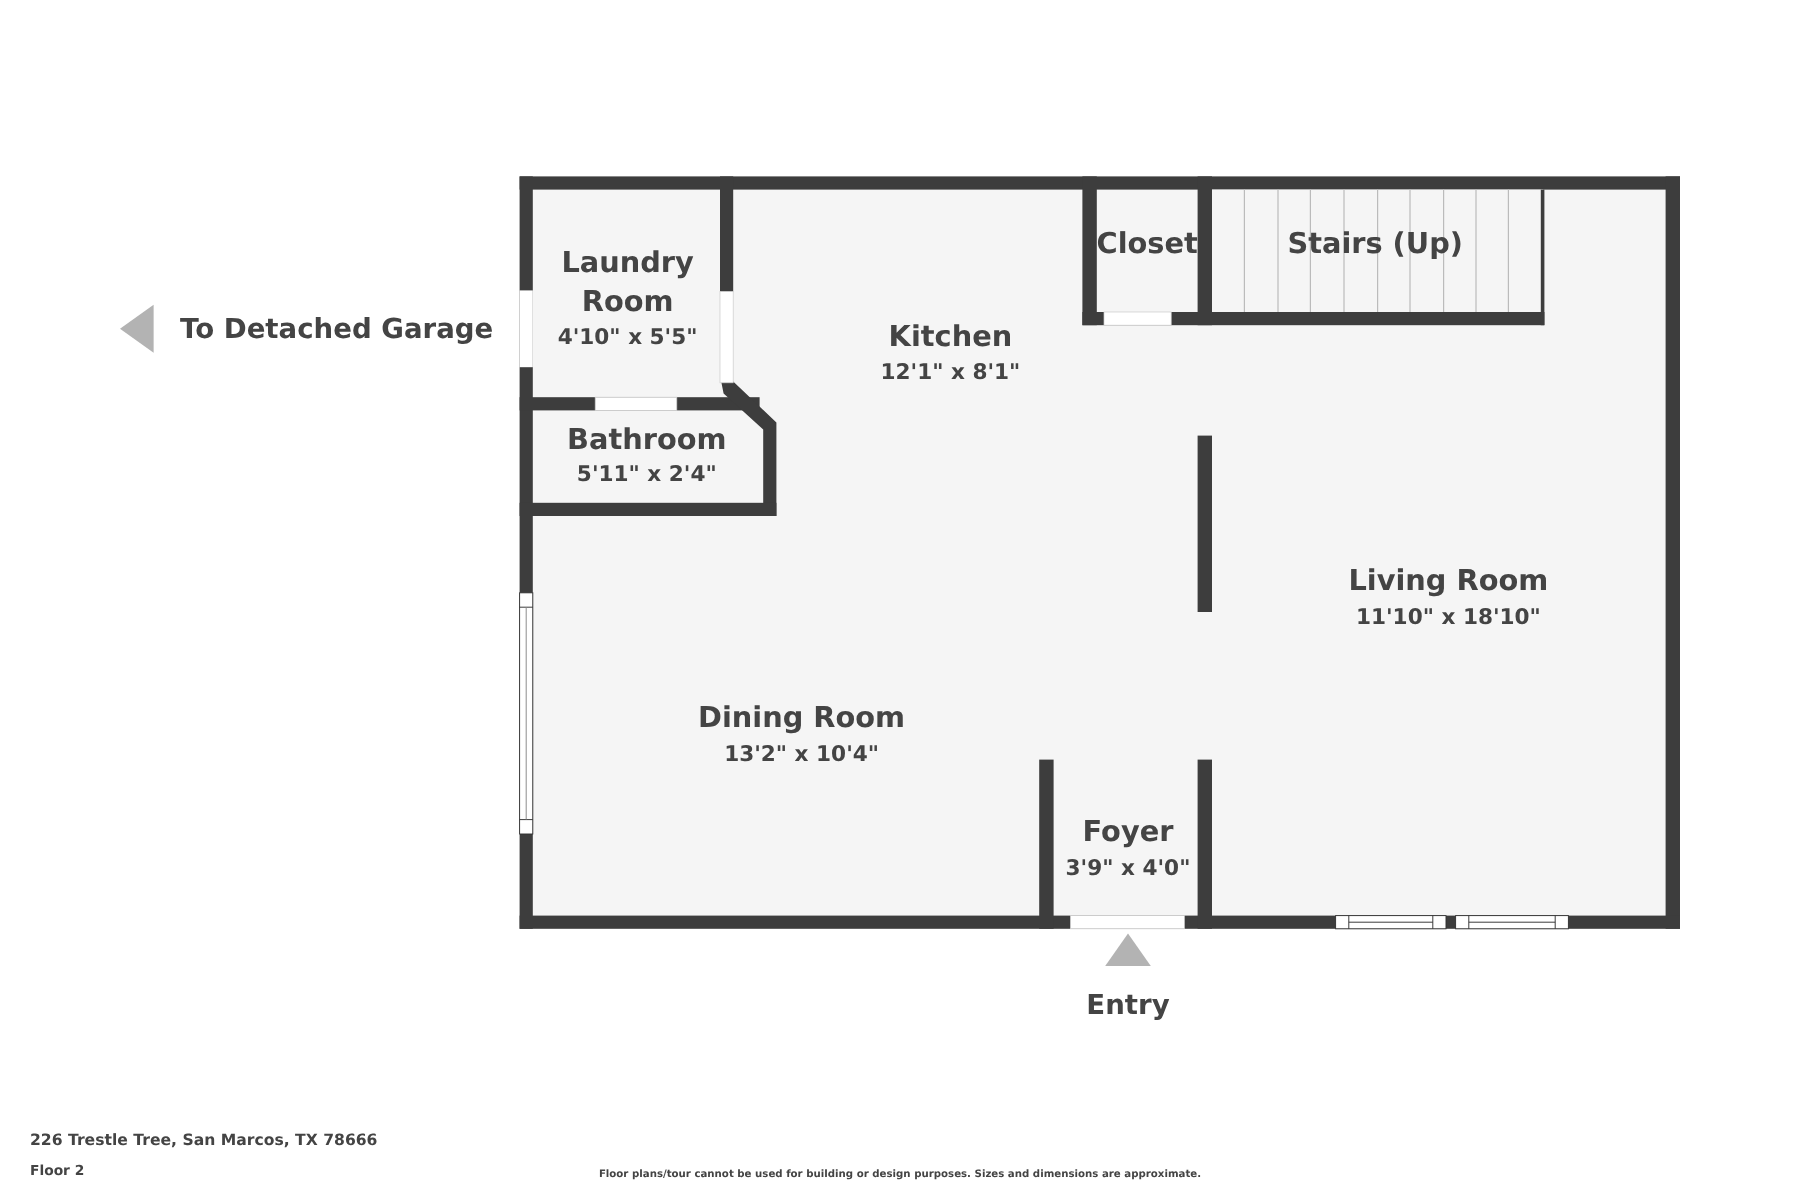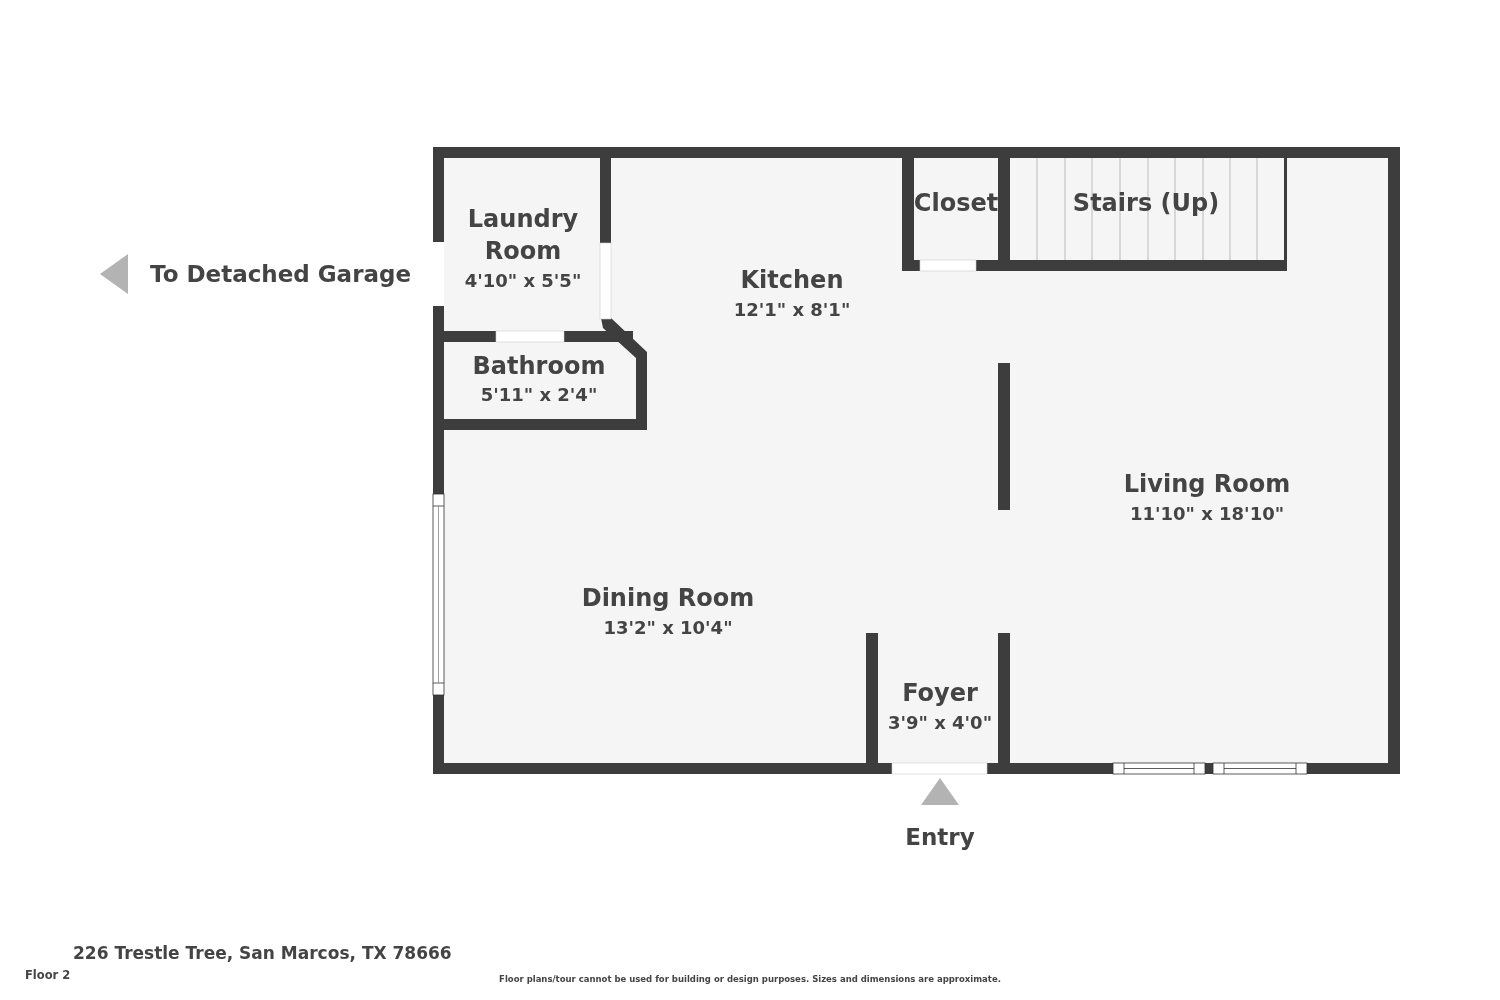--- a/index.html
+++ b/index.html
@@ -3,21 +3,21 @@
 <meta charset="utf-8">
 <style>
   html, body { margin:0; padding:0; background:#ffffff; }
   body { width:1500px; height:1000px; position:relative; overflow:hidden;
          font-family:"DejaVu Sans", sans-serif; color:#3d3d3d; }
   svg { position:absolute; left:0; top:0; }
   .room-name { font-family:"DejaVu Sans", sans-serif; font-weight:bold; font-size:24px; fill:#444444; }
   .room-dim { font-family:"DejaVu Sans", sans-serif; font-weight:bold; font-size:18px; fill:#444444; }
   .label-big { font-family:"DejaVu Sans", sans-serif; font-weight:bold; font-size:23px; fill:#444444; }
   .foot { position:absolute; font-weight:bold; color:#444444; font-family:"DejaVu Sans", sans-serif; }
-  .addr { left:25px; top:943px; font-size:17px;margin-left:48px; }
+  .addr { left:25px; top:943px; font-size:13px; }
   .floor { left:25px; top:968px; font-size:11.5px; }
   .disclaimer { left:0; width:1500px; text-align:center; top:974px; font-size:8.5px; }
 </style>
 </head>
 <body>
 
 <svg width="1500" height="1000" viewBox="0 0 1500 1000">
 
   <rect x="438" y="153" width="956" height="616" fill="#f5f5f5"></rect>
 

